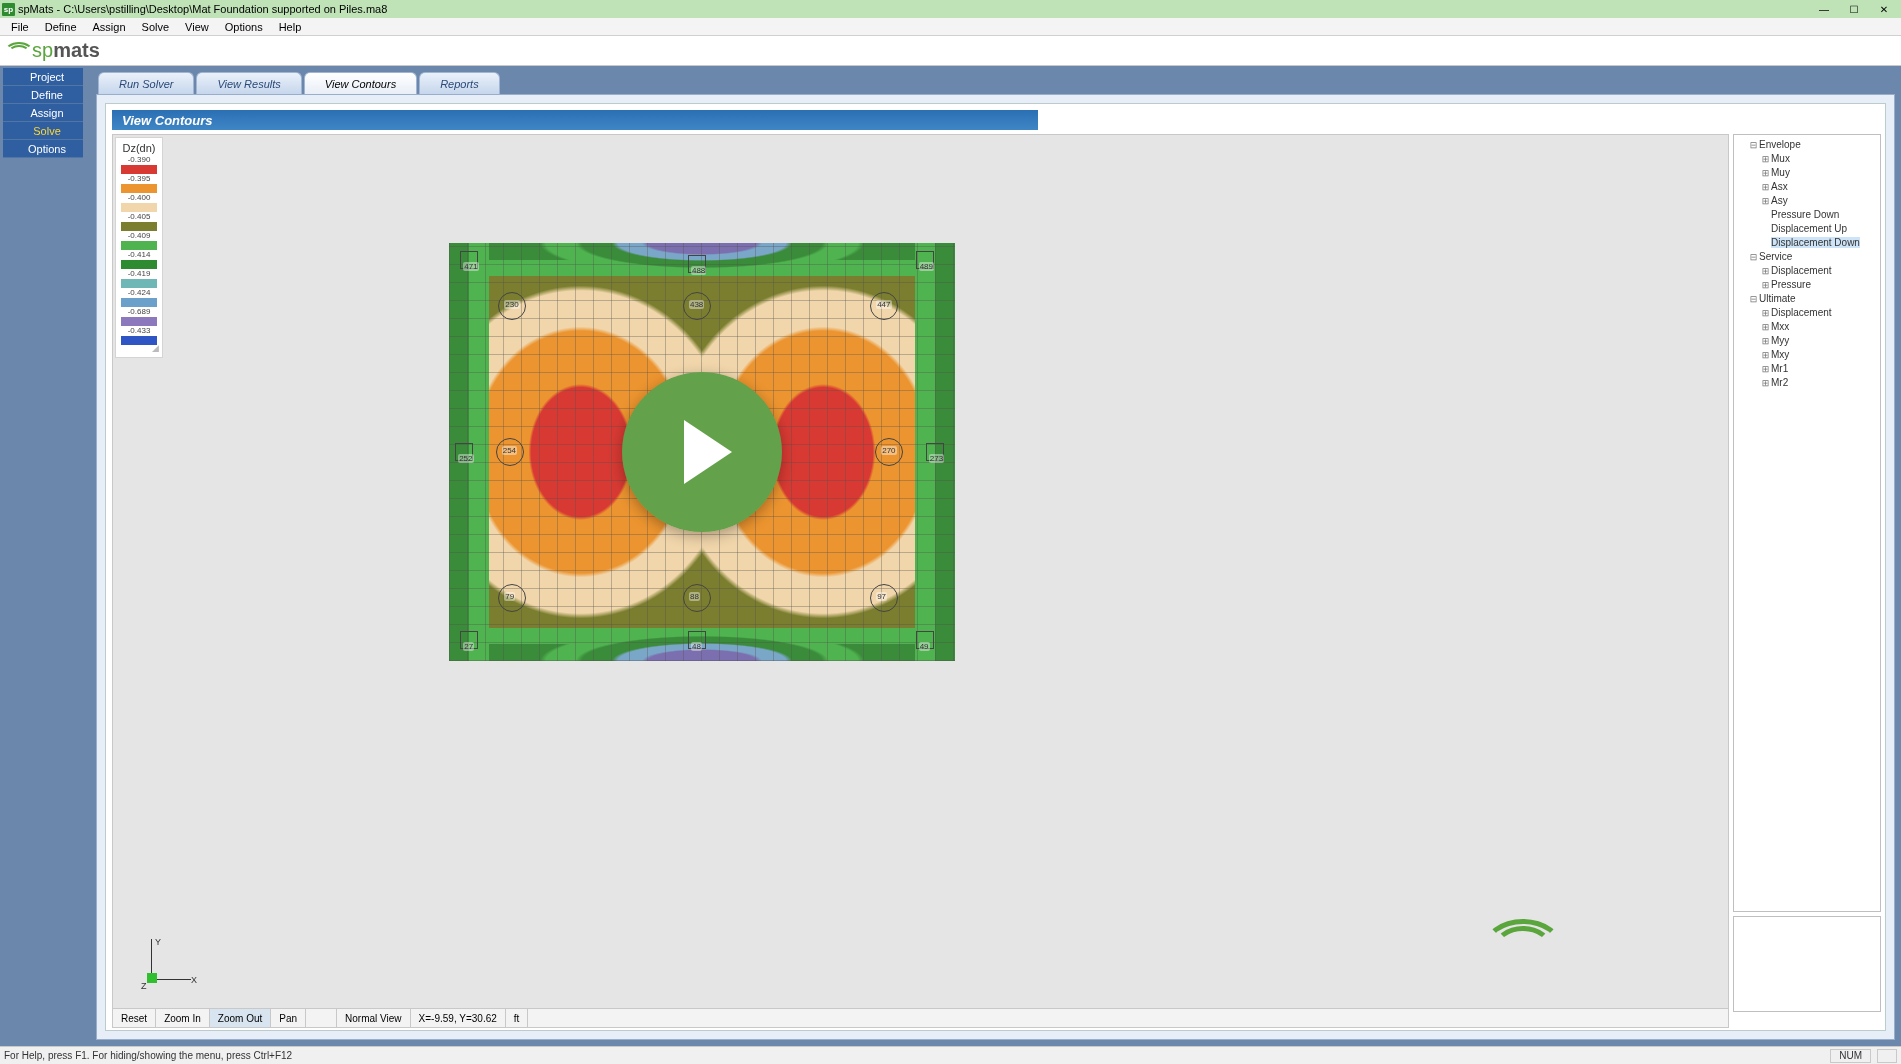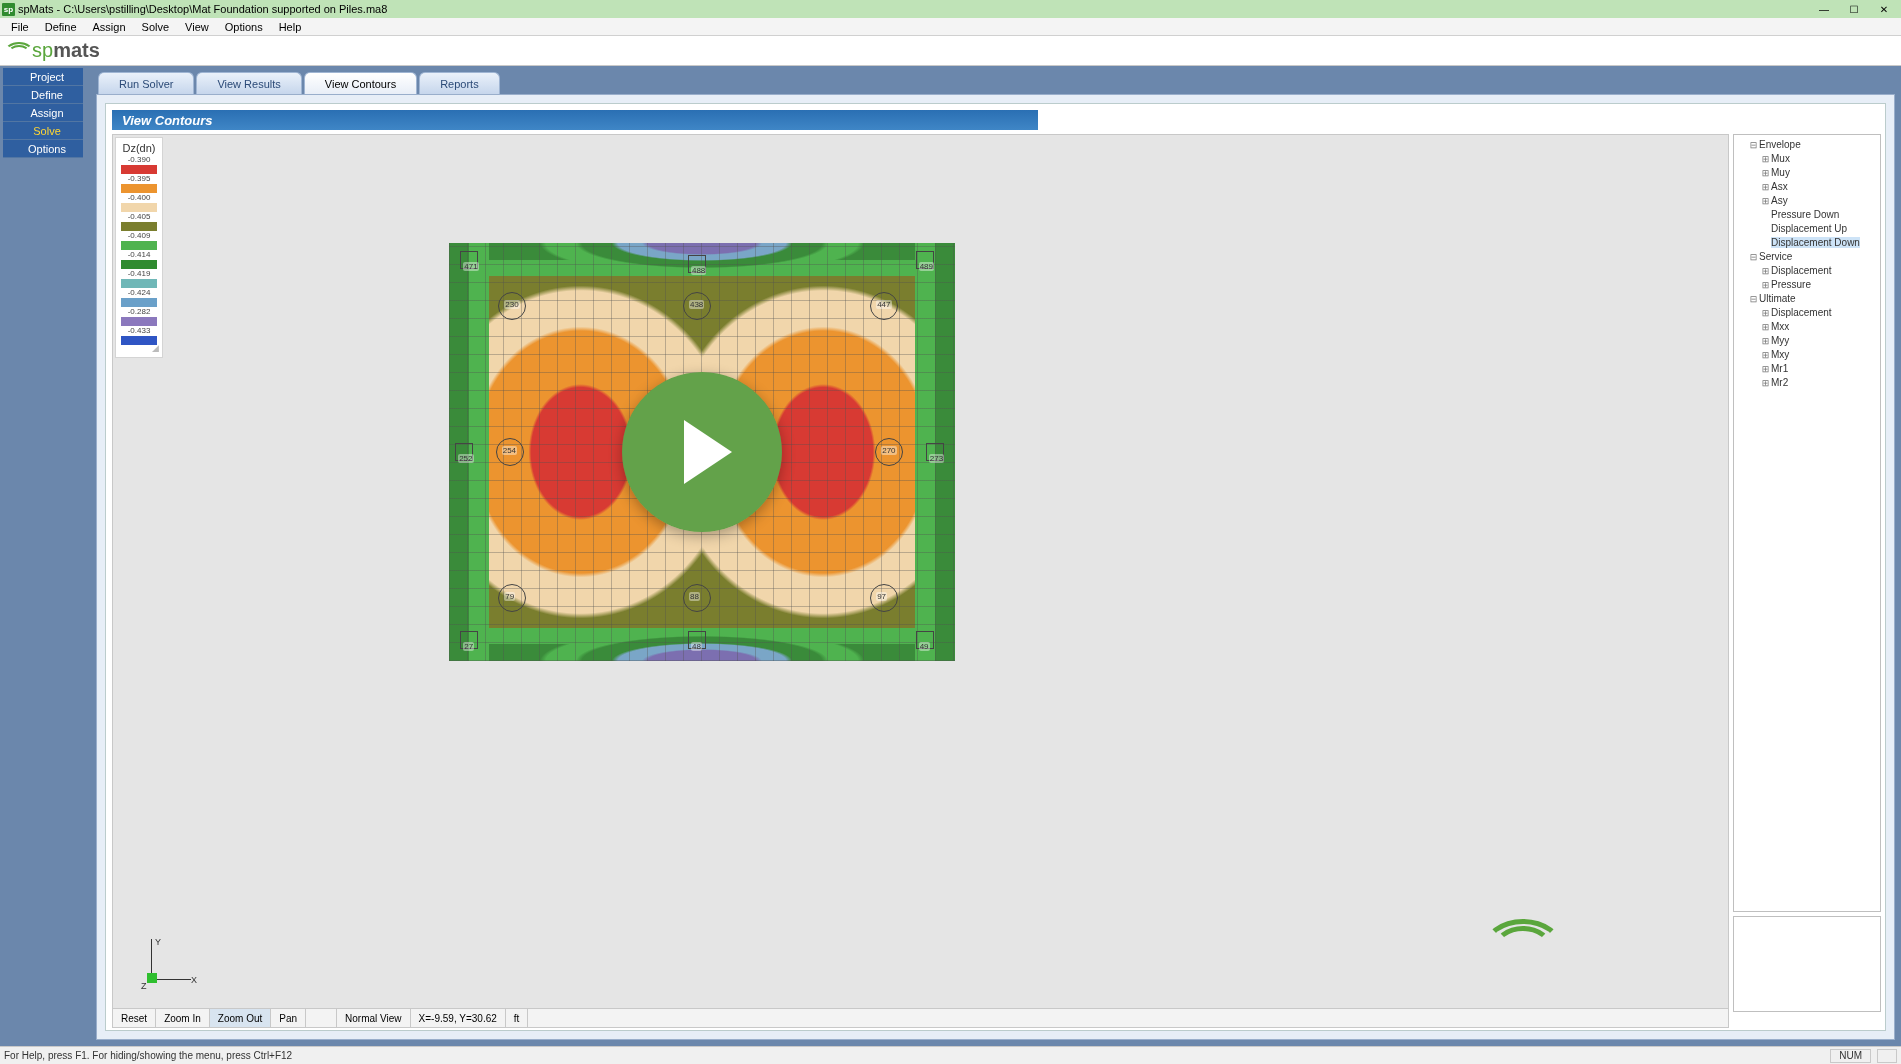--- a/index.html
+++ b/index.html
@@ -31,21 +31,21 @@
 
   
   .leftnav { position: absolute; top: 2px; left: 3px; width: 80px; }
   .leftnav .nav-item { height: 18px; line-height: 18px; padding-left: 8px; font-size: 11px; color: #fff; background: #2f5fa0; border-bottom: 1px solid #5276a3; cursor:pointer;text-align:center;}
   .leftnav .nav-item.active { background: #2f5fa0; color: #ffd633; }
 
   
   .workarea { position: absolute; top: 0; left: 88px; right: 6px; bottom: 6px; }
 
   
-  .tabs { height: 26px; display: flex; align-items: flex-end; padding-left: 10px; gap: 0; margin-top:2px;}
+  .tabs { height: 26px; display: flex; align-items: flex-end; padding-left: 10px; gap: 0; margin-top:2px;font-style:italic;}
   .tab { height: 22px; padding: 0 20px; font-size: 11px; color: #2b4a77; background: linear-gradient(#eaf1fa,#c6d6ec); border-radius: 6px 6px 0 0; display:flex; align-items:center; margin-right:2px; border:1px solid #9fb5d3; border-bottom:none; cursor:pointer;}
   .tab.active { background: linear-gradient(#ffffff,#e8eef7); color:#000; }
 
   
   .canvas-panel { position: absolute; top: 28px; left: 8px; right: 0; bottom: 0; background: #e7eef7; border:1px solid #99aecb; }
   .canvas-inner { position:absolute; inset:8px; background:#fff; border:1px solid #bcc; }
 
   
   .panel-titlebar { position:absolute; top:6px; left:6px; width: 926px; height: 20px; background: linear-gradient(#2a6fb3,#3f86c6); color:#fff; font-size:13px; font-weight:600; display:flex; align-items:center; padding-left:10px; font-style:italic;}
   
@@ -215,21 +215,21 @@
                 </div>
                 <div class="legend-row">
                   <div class="legend-val">-0.419</div>
                    <div class="legend-color" style="background:#6fb7b7"></div>
                 </div>
                 <div class="legend-row">
                   <div class="legend-val">-0.424</div>
                    <div class="legend-color" style="background:#6aa0c9"></div>
                 </div>
                 <div class="legend-row">
-                  <div class="legend-val">-0.282</div>
+                  <div class="legend-val">-0.689</div>
                    <div class="legend-color" style="background:#8b78bd"></div>
                 </div>
                 <div class="legend-row">
                   <div class="legend-val">-0.433</div>
                    <div class="legend-color" style="background:#2f55c4"></div>
                 </div>
               </div>
             <div class="grip">◢</div>
           </div>
 

